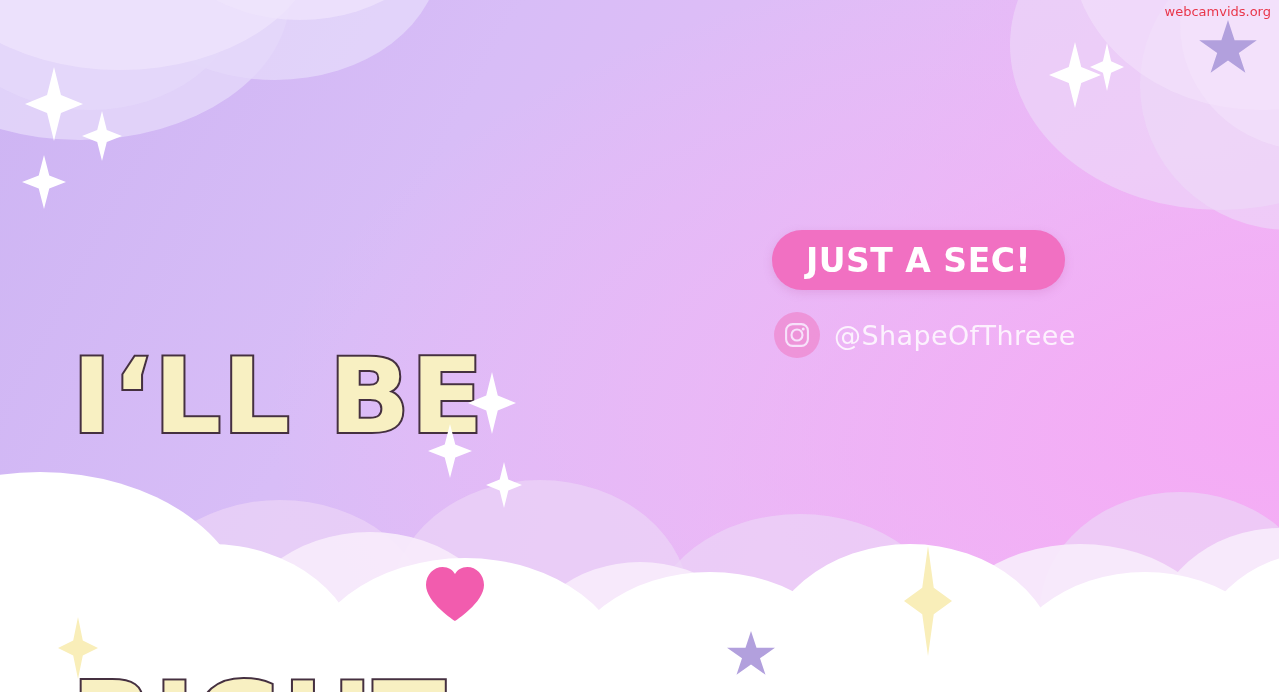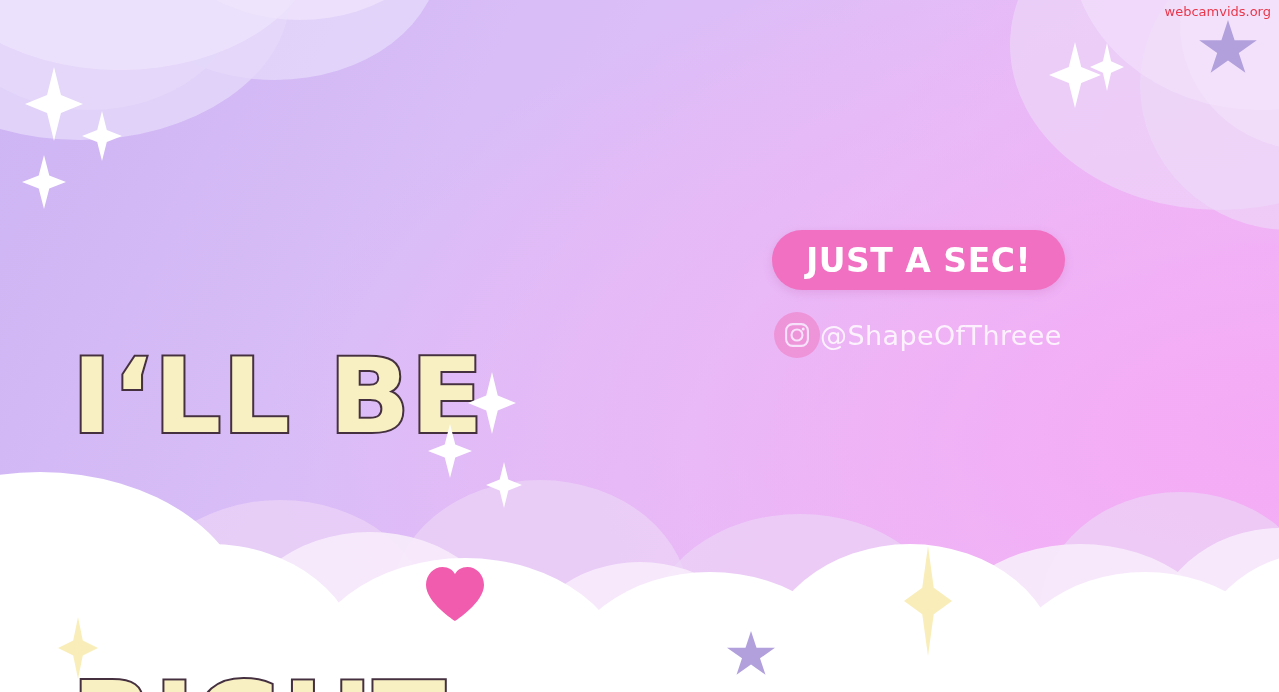--- a/index.html
+++ b/index.html
@@ -108,21 +108,21 @@
   #status-pill span{
     font-family:"DejaVu Sans", sans-serif;
     font-weight:bold;
     font-size:33px;
     letter-spacing:.5px;
     color:#ffffff;
     white-space:nowrap;
   }
 
   #social-row{
-    display:flex; align-items:center; 
+    display:flex; align-items:center; gap:14px;
     margin-top:22px; margin-left:2px;
     cursor:pointer;
   }
   #ig-badge{
     width:46px; height:46px;
     border-radius:50%;
     background:#f07ec6;
     opacity:.6;
     display:flex; align-items:center; justify-content:center;
     flex:0 0 auto;

